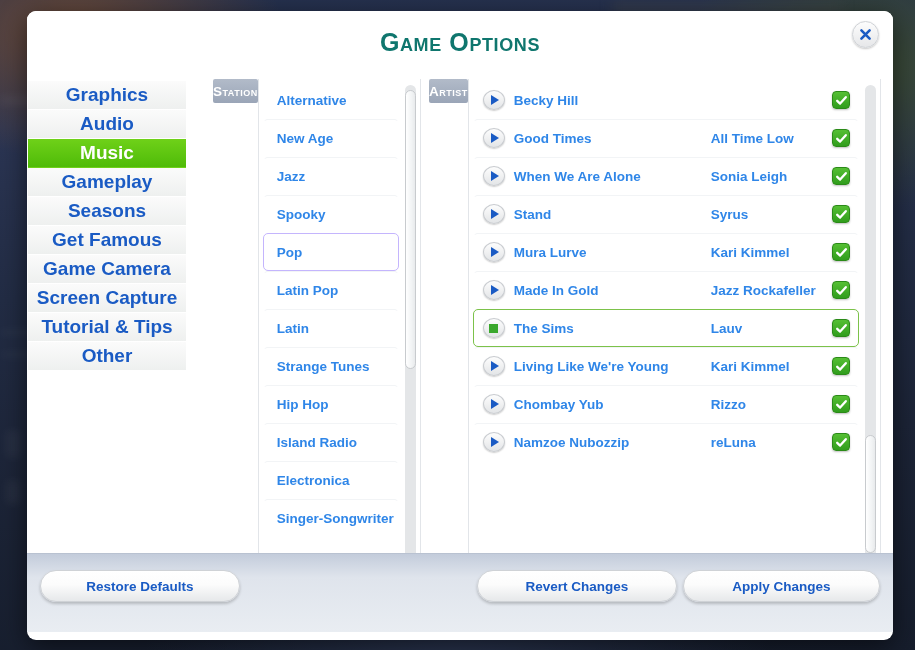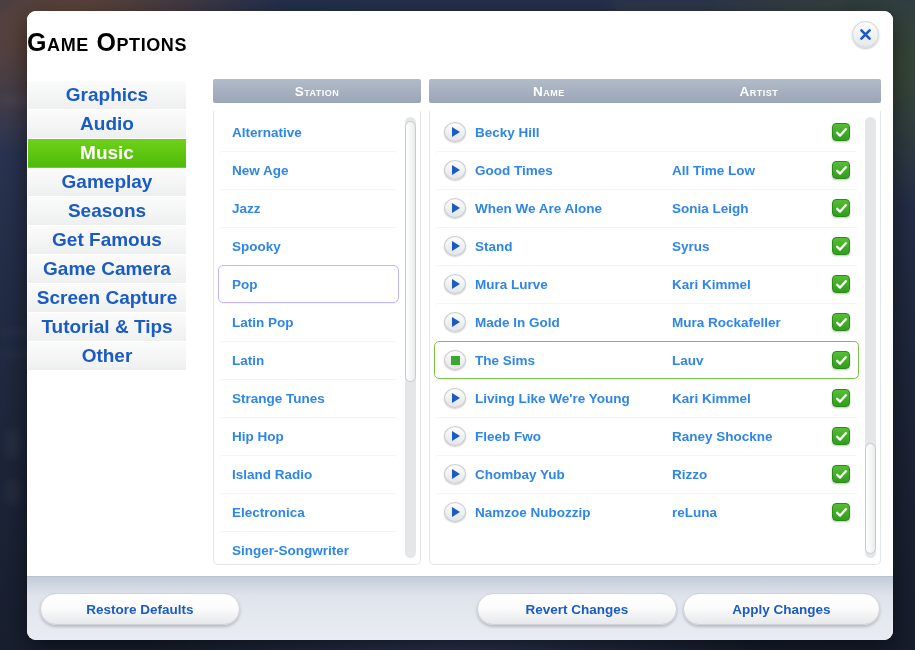--- a/index.html
+++ b/index.html
@@ -47,21 +47,22 @@
   }
 
   .title-bar {
     height: 62px;
     position: relative;
     background: #ffffff;
   }
   .title-text {
     position: absolute;
     left: 0; right: 0; top: 17px;
-    color: #000000;
+    text-align: center;
+    color: #0f766e;
     font-size: 25px;
     font-weight: bold;
     font-variant: small-caps;
     letter-spacing: 0.6px;
   }
   .close-btn {
     position: absolute;
     right: 14px;
     top: 10px;
     width: 27px;
@@ -109,23 +110,22 @@
   }
   .side-item.active {
     background: linear-gradient(180deg, #6fd119 0%, #4fbb08 100%);
     color: #ffffff;
     border-bottom: 1px solid #6fd119;
   }
 
   
   .panel {
     display: flex;
-    flex-direction: column;
+    flex-direction: row;
     margin: 6px 0 8px 0;
-    gap: 8px;
   }
   .panel.station { width: 208px; margin-left: 27px; }
   .panel.songs   { flex: 1; margin-left: 8px; margin-right: 12px; }
 
   .col-head {
     height: 24px;
     background: linear-gradient(180deg, #b2bbc9 0%, #9aa5b7 100%);
     display: flex;
     align-items: center;
     border-radius: 2px;
@@ -267,22 +267,22 @@
     left: 0; right: 0;
     background: linear-gradient(90deg, #ffffff 0%, #f2f4f5 60%, #e8eaec 100%);
     border: 1px solid #c8cbce;
     border-radius: 6px;
     cursor: pointer;
   }
 
   
   .footer {
     position: absolute;
-    left: 0; right: 0; bottom: 0;
-    height: 64px;
+    left: 0; right: 0; bottom: 8px;
+    height: 79px;
     background: linear-gradient(180deg, #c3ccdb 0%, #dfe4ec 30%, #e9edf2 100%);
     border-top: 1px solid #b9c2d1;
   }
   .btn {
     position: absolute;
     top: 16px;
     height: 32px;
     border-radius: 17px;
     background: linear-gradient(180deg, #ffffff 0%, #fcfcfc 45%, #e6e8ea 100%);
     border: 1px solid #cfd2d6;
@@ -404,21 +404,20 @@
             </div>
           </div>
         <div class="scroll-track">
           <div class="scroll-thumb" id="station-thumb" style="top: 1%; height: 59%;"></div>
         </div>
       </div>
     </div>
 
     <div class="panel songs">
       <div class="col-head">
-        <span class="name-col">Name</span>
         <span class="artist-col">Artist</span>
       </div>
       <div class="list-box">
         <div class="list-inner" id="song-list">
             <div class="song-row">
               <div class="media-btn">
                 <div class="tri"></div>
               </div>
               <div class="song-artist">Becky Hill</div>
               <div class="check">
@@ -483,21 +482,21 @@
                     <path d="M2.2 6.8 L5.1 9.6 L10.8 3.2" stroke="#ffffff" stroke-width="2.3" fill="none" stroke-linecap="round" stroke-linejoin="round"></path>
                   </svg>
                 </div>
               </div>
             </div>
             <div class="song-row">
               <div class="media-btn">
                 <div class="tri"></div>
               </div>
               <div class="song-name">Made In Gold</div>
-              <div class="song-artist">Mura Rockafeller</div>
+              <div class="song-artist">Jazz Rockafeller</div>
               <div class="check">
                 <div class="check-box">
                   <svg width="13" height="13" viewBox="0 0 13 13">
                     <path d="M2.2 6.8 L5.1 9.6 L10.8 3.2" stroke="#ffffff" stroke-width="2.3" fill="none" stroke-linecap="round" stroke-linejoin="round"></path>
                   </svg>
                 </div>
               </div>
             </div>
             <div class="song-row selected">
               <div class="media-btn">
@@ -512,34 +511,20 @@
                   </svg>
                 </div>
               </div>
             </div>
             <div class="song-row">
               <div class="media-btn">
                 <div class="tri"></div>
               </div>
               <div class="song-name">Living Like We're Young</div>
               <div class="song-artist">Kari Kimmel</div>
-              <div class="check">
-                <div class="check-box">
-                  <svg width="13" height="13" viewBox="0 0 13 13">
-                    <path d="M2.2 6.8 L5.1 9.6 L10.8 3.2" stroke="#ffffff" stroke-width="2.3" fill="none" stroke-linecap="round" stroke-linejoin="round"></path>
-                  </svg>
-                </div>
-              </div>
-            </div>
-            <div class="song-row">
-              <div class="media-btn">
-                <div class="tri"></div>
-              </div>
-              <div class="song-name">Fleeb Fwo</div>
-              <div class="song-artist">Raney Shockne</div>
               <div class="check">
                 <div class="check-box">
                   <svg width="13" height="13" viewBox="0 0 13 13">
                     <path d="M2.2 6.8 L5.1 9.6 L10.8 3.2" stroke="#ffffff" stroke-width="2.3" fill="none" stroke-linecap="round" stroke-linejoin="round"></path>
                   </svg>
                 </div>
               </div>
             </div>
             <div class="song-row">
               <div class="media-btn">

